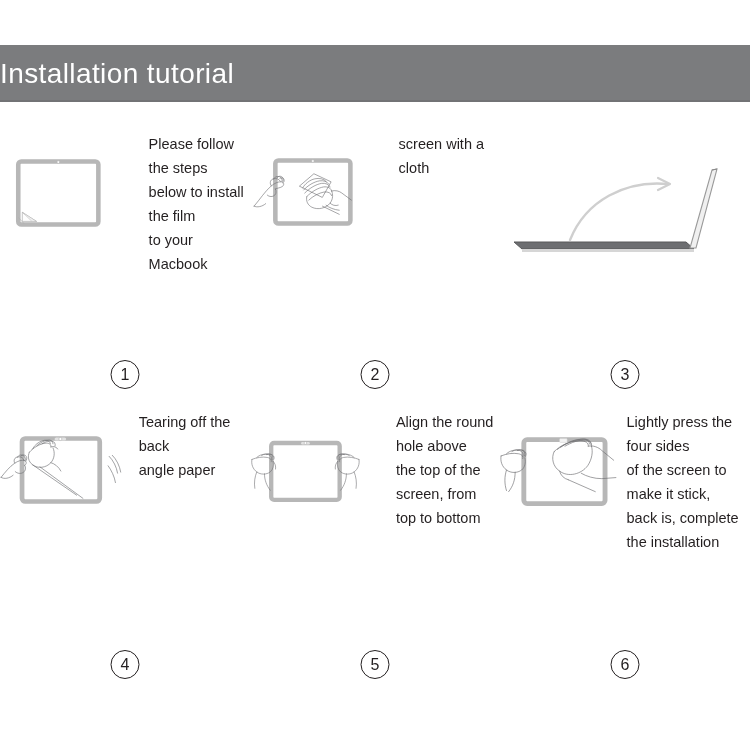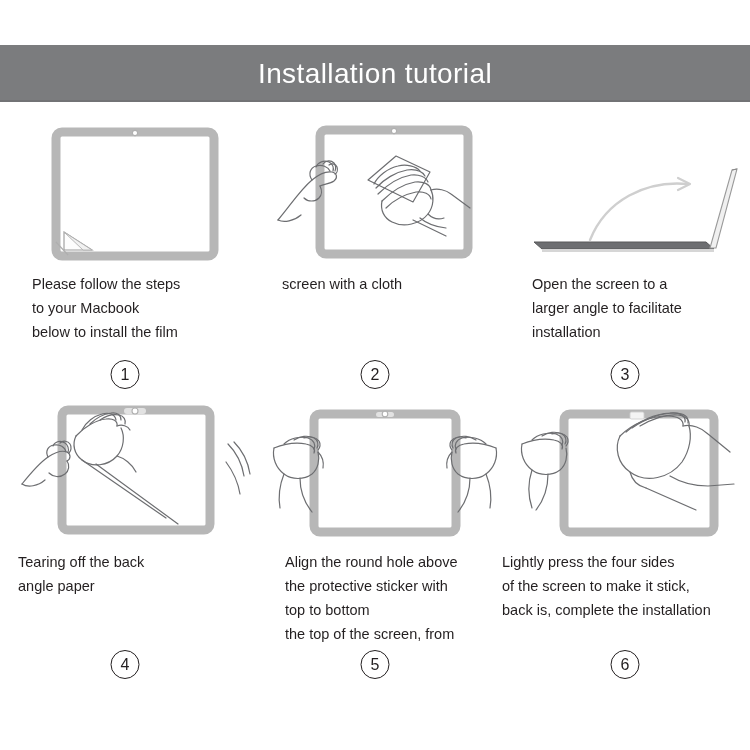--- a/index.html
+++ b/index.html
@@ -18,21 +18,20 @@
   
   .header-band {
     position: absolute;
     left: 0;
     top: 45px;
     width: 750px;
     height: 57px;
     background: #7b7c7e;
     display: flex;
     align-items: center;
-    justify-content: center;
     box-shadow: inset 0 -2px 0 rgba(0,0,0,0.07);
   }
   .header-title {
     color: #ffffff;
     font-size: 28px;
     font-weight: 400;
     letter-spacing: 0.4px;
     line-height: 1;
   }
 
@@ -42,22 +41,22 @@
     left: 0;
     top: 120px;
     width: 750px;
     display: grid;
     grid-template-columns: 250px 250px 250px;
     grid-template-rows: 278px 300px;
   }
   .step-cell {
     position: relative;
     display: flex;
-    flex-direction: column;
-    align-items: flex-end;
+    flex-direction: row;
+    align-items: flex-start;
   }
 
   .art-box {
     width: 230px;
     height: 136px;
     position: relative;
     margin-top: 4px;
   }
   .art-box svg {
     display: block;
@@ -120,22 +119,22 @@
 
         <circle cx="115" cy="9" r="2.6" fill="#ffffff" stroke="#b0b0b0" stroke-width="1.1"></circle>
 
         <path d="M44 108 L44 126 L72 126 Z" fill="#fdfdfd" stroke="#9a9a9a" stroke-width="1.1"></path>
         <path d="M44 108 L63 126 L72 126 Z" fill="#f1f1f1" stroke="#b0b0b0" stroke-width="0.9"></path>
         <path d="M36 118 L48 131" stroke="#aeaeae" stroke-width="1.2" fill="none"></path>
       </svg>
     </div>
     <div class="step-text">
       <div>Please follow the steps</div>
+      <div>below to install the film</div>
       <div>to your Macbook</div>
-      <div>below to install the film</div>
     </div>
     <div class="step-badge">1</div>
   </div>
 
   <div class="step-cell cell-2 row1">
     <div class="art-box">
       <svg viewBox="0 0 230 136">
         <rect x="50" y="6" width="148" height="124" rx="6" fill="none" stroke="#b7b7b7" stroke-width="9"></rect>
         <rect x="58" y="14" width="132" height="108" rx="3" fill="#ffffff"></rect>
         <circle cx="124" cy="7" r="2.6" fill="#ffffff" stroke="#b0b0b0" stroke-width="1.1"></circle>
@@ -179,25 +178,20 @@
         <path d="M14 118 L186 118 L194 125 L22 125 Z" fill="none" stroke="#58595b" stroke-width="1"></path>
         <path d="M22 125 L194 125 L194 128 L22 128 Z" fill="#d6d6d6"></path>
 
         <path d="M190 124 L212 46 L217 45 L196 124 Z" fill="#f0f0f0" stroke="#9a9a9a" stroke-width="1.1"></path>
         <path d="M212 46 L217 45" stroke="#8a8a8a" stroke-width="1"></path>
 
         <path d="M70 116 C86 76 126 56 168 60" fill="none" stroke="#cfcfcf" stroke-width="2.4" stroke-linecap="round"></path>
         <path d="M158 54 L170 60 L158 66" fill="none" stroke="#cfcfcf" stroke-width="2.2" stroke-linecap="round" stroke-linejoin="round"></path>
       </svg>
     </div>
-    <div class="step-text">
-      <div>Open the screen to a</div>
-      <div>larger angle to facilitate</div>
-      <div>installation</div>
-    </div>
     <div class="step-badge">3</div>
   </div>
 
   <div class="step-cell cell-4 row2">
     <div class="art-box">
       <svg viewBox="0 0 230 136">
         <rect x="42" y="8" width="148" height="120" rx="6" fill="none" stroke="#b7b7b7" stroke-width="9"></rect>
         <rect x="50" y="16" width="132" height="104" rx="3" fill="#ffffff"></rect>
         <rect x="104" y="6" width="22" height="6" rx="3" fill="#e2e2e2"></rect>
         <circle cx="115" cy="9" r="3" fill="#ffffff" stroke="#b0b0b0" stroke-width="1.1"></circle>
@@ -263,23 +257,22 @@
           <path d="M196 36 C190 34 184 35 181 39 C179 42 180 46 182 48"></path>
           <path d="M226 46 C228 56 224 66 216 72 C208 78 196 78 188 72 C182 67 180 58 182 50"></path>
           <path d="M216 72 C220 82 222 94 220 106"></path>
           <path d="M200 76 C200 88 196 100 188 110"></path>
           <path d="M182 50 C178 54 176 60 177 66"></path>
         </g>
       </svg>
     </div>
     <div class="step-text">
       <div>Align the round hole above</div>
-      <div>the protective sticker with</div>
+      <div>the top of the screen, from</div>
       <div>top to bottom</div>
-      <div>the top of the screen, from</div>
     </div>
     <div class="step-badge">5</div>
   </div>
 
   <div class="step-cell cell-6 row2">
     <div class="art-box">
       <svg viewBox="0 0 230 136">
         <rect x="44" y="12" width="150" height="118" rx="6" fill="none" stroke="#b7b7b7" stroke-width="9"></rect>
         <rect x="52" y="20" width="134" height="102" rx="3" fill="#ffffff"></rect>
         <rect x="110" y="10" width="14" height="7" rx="1.5" fill="#f4f4f4" stroke="#cfcfcf" stroke-width="0.9"></rect>

